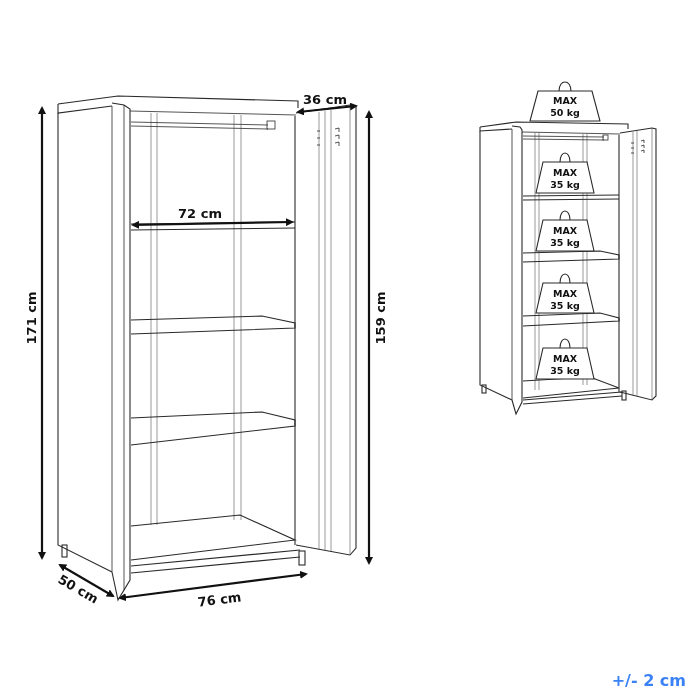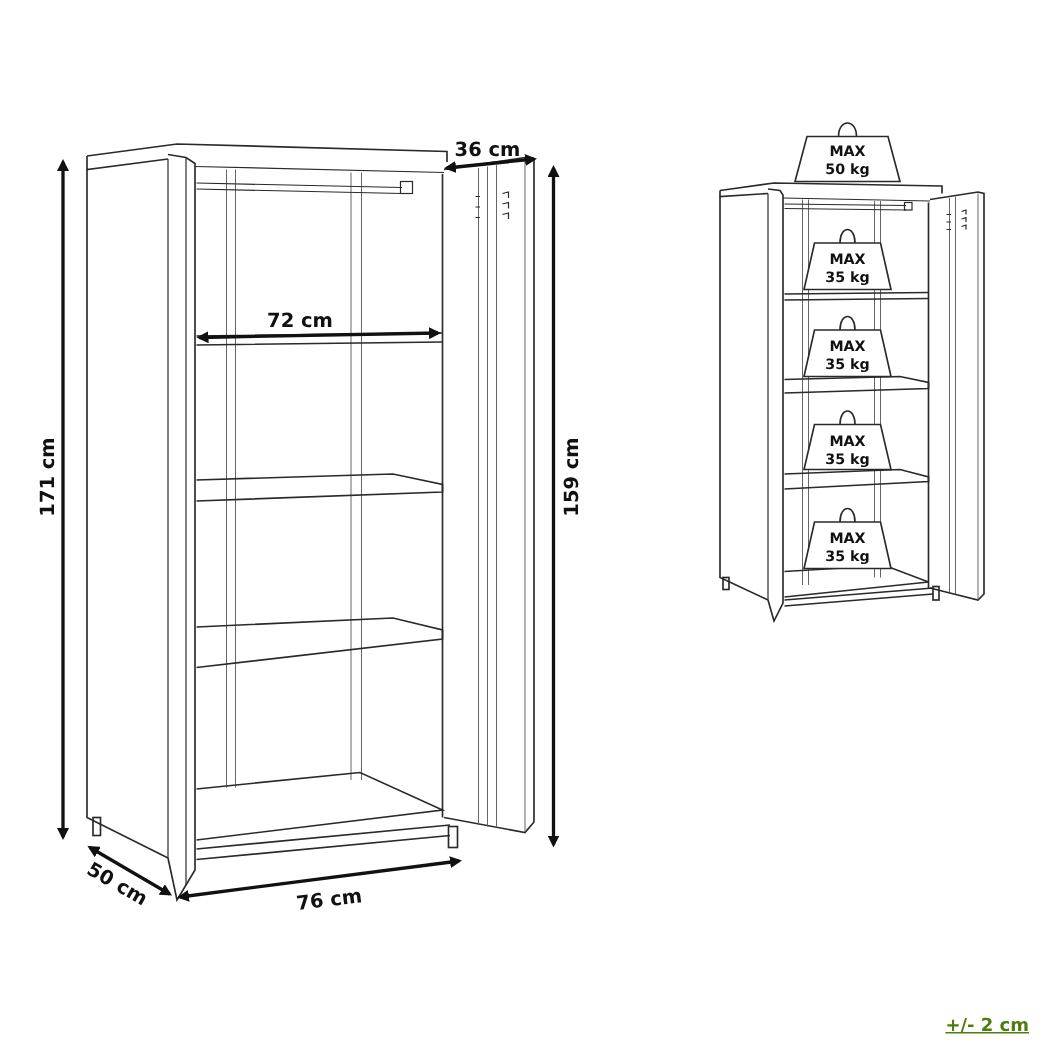--- a/index.html
+++ b/index.html
@@ -6,21 +6,21 @@
   body { width: 700px; height: 700px; position: relative; overflow: hidden; font-family: "DejaVu Sans", sans-serif; }
   svg { position: absolute; left: 0; top: 0; }
   .ln { stroke: #2a2a2a; stroke-width: 1.1; fill: none; }
   .ln2 { stroke: #2a2a2a; stroke-width: 0.8; fill: none; }
   .thin { stroke: #555; stroke-width: 0.6; fill: none; }
   .fillw { fill: #ffffff; stroke: #2a2a2a; stroke-width: 1.1; }
   .dim { stroke: #111; stroke-width: 2.2; fill: none; }
   .arrow { fill: #111; }
   .lbl { font-family: "DejaVu Sans", sans-serif; font-weight: bold; font-size: 13px; fill: #111; }
   .wlbl { font-family: "DejaVu Sans", sans-serif; font-weight: bold; font-size: 9.5px; fill: #111; }
-  .tol { position: absolute; right: 14px; bottom: 10px; font-family: "DejaVu Sans", sans-serif; font-weight: bold; font-size: 12px; color: #4d7c0f; text-decoration: underline; }
+  .tol { position: absolute; right: 14px; bottom: 10px; font-family: "DejaVu Sans", sans-serif; font-weight: bold; font-size: 16px; color: #3b82f6; }
 </style>
 </head>
 <body>
 
 <svg width="700" height="700" viewBox="0 0 700 700">
   <defs>
     <marker id="ah" markerWidth="8" markerHeight="8" refX="6" refY="4" orient="auto-start-reverse" markerUnits="userSpaceOnUse">
       <path d="M0,0 L8,4 L0,8 Z" class="arrow"></path>
     </marker>
   </defs>

